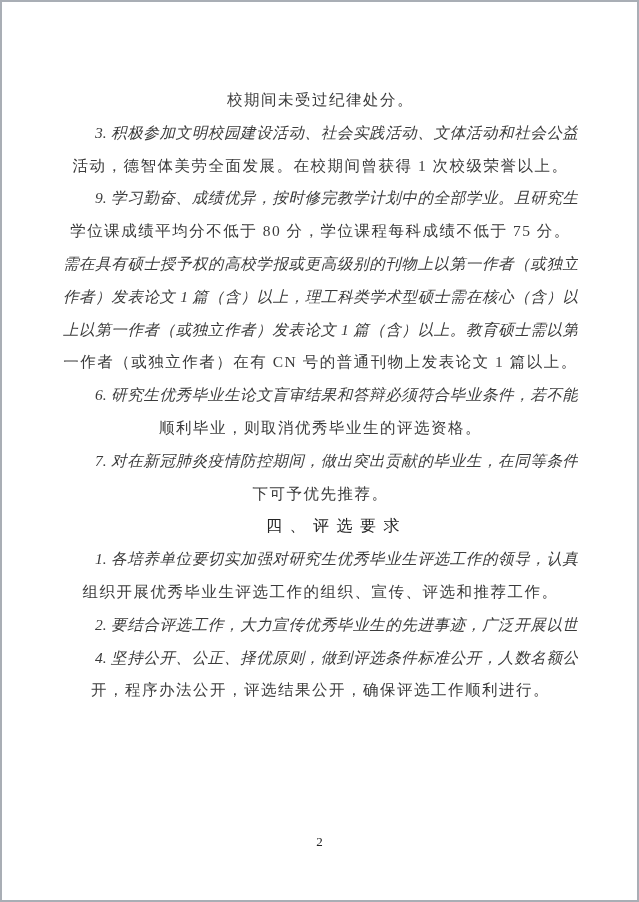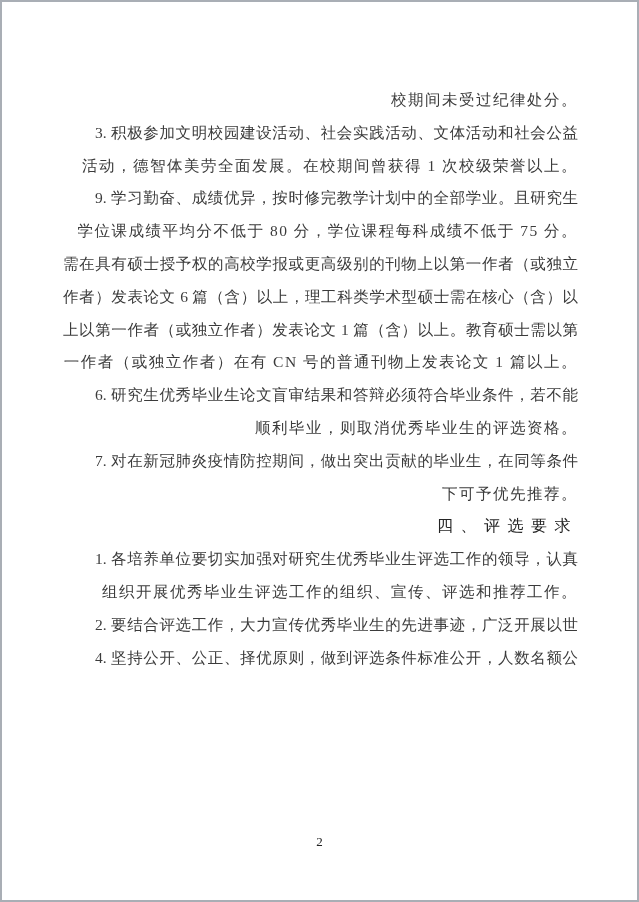--- a/index.html
+++ b/index.html
@@ -23,28 +23,29 @@
     top: 82px;
     width: 515px;
   }
   .line {
     height: 32.8px;
     line-height: 32.8px;
     font-size: 15.5px;
     letter-spacing: 1.5px;
     color: #3b3b3b;
     white-space: nowrap;
-    text-align: right;
+    text-align: center;
   }
   .line.just {
     white-space: normal;
     letter-spacing: 0;
     text-align: justify;
     text-align-last: justify;
     overflow: hidden;
+    font-style: italic;
   }
   .line.indent {
     padding-left: 32px;
     box-sizing: border-box;
   }
   .line.heading {
     font-weight: 400;
     color: #242424;
     font-size: 16px;
     letter-spacing: 7.5px;
@@ -64,27 +65,28 @@
 <body>
 
 <div class="page">
   <div class="doc-content">
     <div class="line">校期间未受过纪律处分。</div>
     <div class="line just indent">3. 积极参加文明校园建设活动、社会实践活动、文体活动和社会公益</div>
     <div class="line">活动，德智体美劳全面发展。在校期间曾获得 1 次校级荣誉以上。</div>
     <div class="line just indent">9. 学习勤奋、成绩优异，按时修完教学计划中的全部学业。且研究生</div>
     <div class="line">学位课成绩平均分不低于 80 分，学位课程每科成绩不低于 75 分。</div>
     <div class="line just">需在具有硕士授予权的高校学报或更高级别的刊物上以第一作者（或独立</div>
-    <div class="line just">作者）发表论文 6 篇（含）以上，理工科类学术型硕士需在核心（含）以</div>
+    <div class="line just">作者）发表论文 1 篇（含）以上，理工科类学术型硕士需在核心（含）以</div>
     <div class="line just">上以第一作者（或独立作者）发表论文 1 篇（含）以上。教育硕士需以第</div>
     <div class="line">一作者（或独立作者）在有 CN 号的普通刊物上发表论文 1 篇以上。</div>
     <div class="line just indent">6. 研究生优秀毕业生论文盲审结果和答辩必须符合毕业条件，若不能</div>
     <div class="line">顺利毕业，则取消优秀毕业生的评选资格。</div>
     <div class="line just indent">7. 对在新冠肺炎疫情防控期间，做出突出贡献的毕业生，在同等条件</div>
     <div class="line">下可予优先推荐。</div>
     <div class="line indent heading">四、评选要求</div>
     <div class="line just indent">1. 各培养单位要切实加强对研究生优秀毕业生评选工作的领导，认真</div>
     <div class="line">组织开展优秀毕业生评选工作的组织、宣传、评选和推荐工作。</div>
     <div class="line just indent">2. 要结合评选工作，大力宣传优秀毕业生的先进事迹，广泛开展以世</div>
     <div class="line just indent">4. 坚持公开、公正、择优原则，做到评选条件标准公开，人数名额公</div>
+    <div class="line">开，程序办法公开，评选结果公开，确保评选工作顺利进行。</div>
   </div>
   <div class="page-number">2</div>
 </div>
 
 </body></html>

